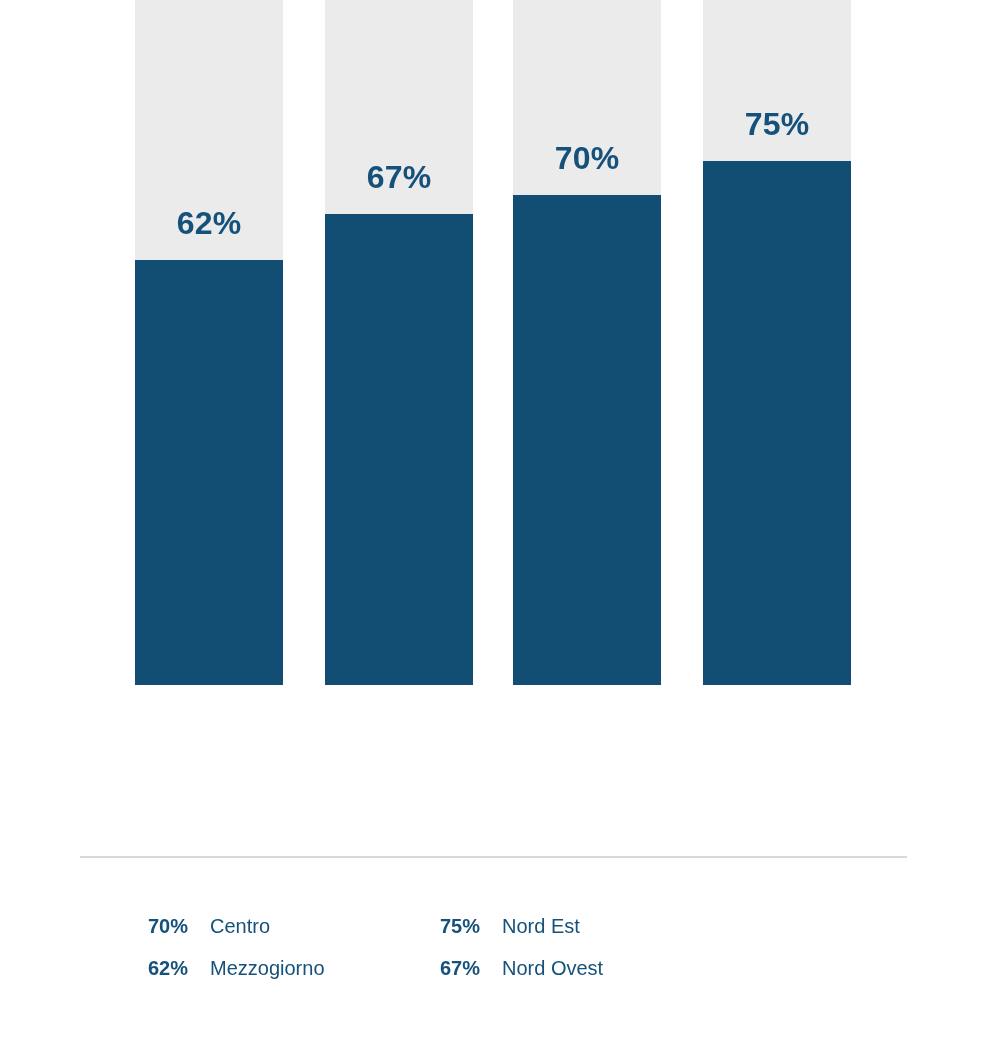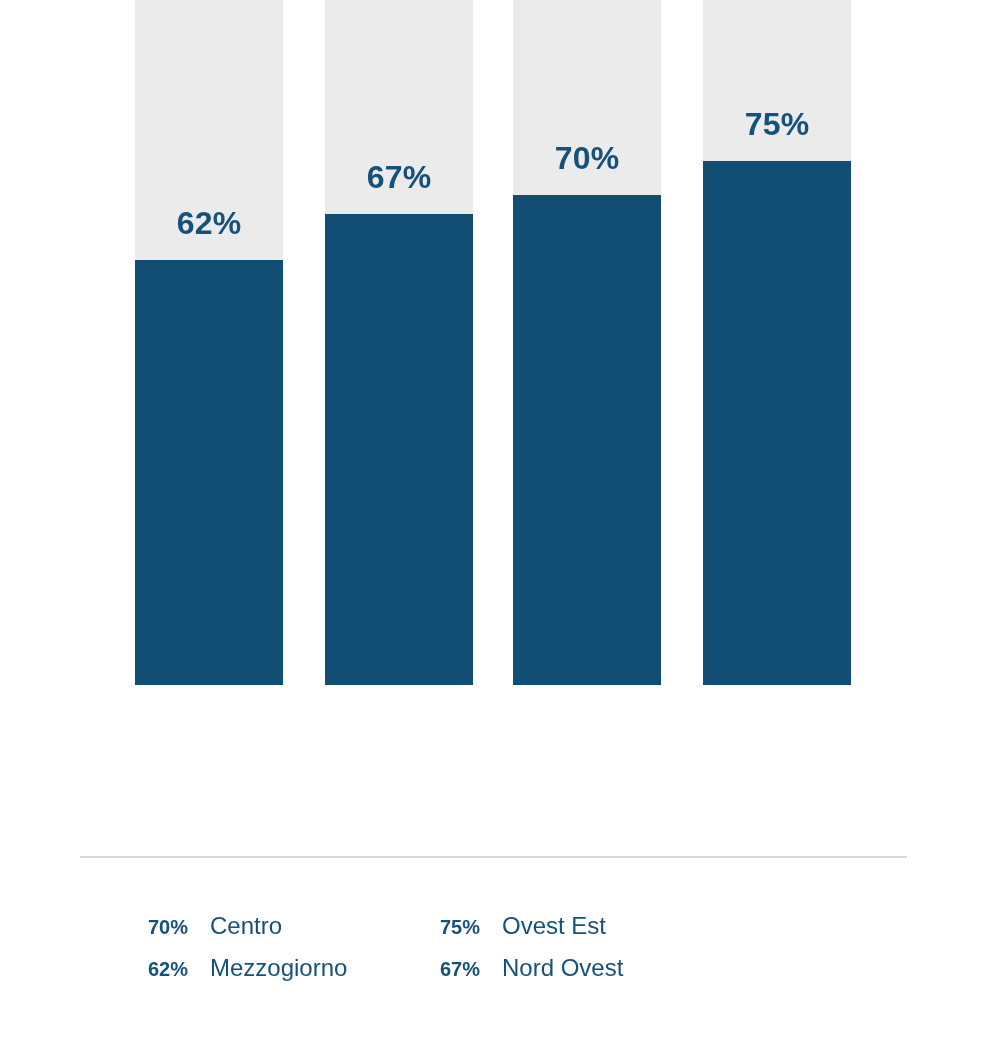--- a/index.html
+++ b/index.html
@@ -101,21 +101,21 @@
 
   .legend-pct {
     font-size: 20px;
     font-weight: bold;
     color: #15517a;
     width: 62px;
     flex: 0 0 62px;
   }
 
   .legend-label {
-    font-size: 24px;
+    font-size: 20px;
     font-weight: normal;
     color: #15517a;
     white-space: nowrap;
   }
 </style>
 </head>
 <body>
 
 <div id="chart-area">
 
@@ -148,21 +148,21 @@
 
 <div id="legend">
 
   <div class="legend-row">
     <div class="legend-entry col-1">
       <span class="legend-pct">70%</span>
       <span class="legend-label">Centro</span>
     </div>
     <div class="legend-entry">
       <span class="legend-pct">75%</span>
-      <span class="legend-label">Ovest Est</span>
+      <span class="legend-label">Nord Est</span>
     </div>
   </div>
 
   <div class="legend-row">
     <div class="legend-entry col-1">
       <span class="legend-pct">62%</span>
       <span class="legend-label">Mezzogiorno</span>
     </div>
     <div class="legend-entry">
       <span class="legend-pct">67%</span>

